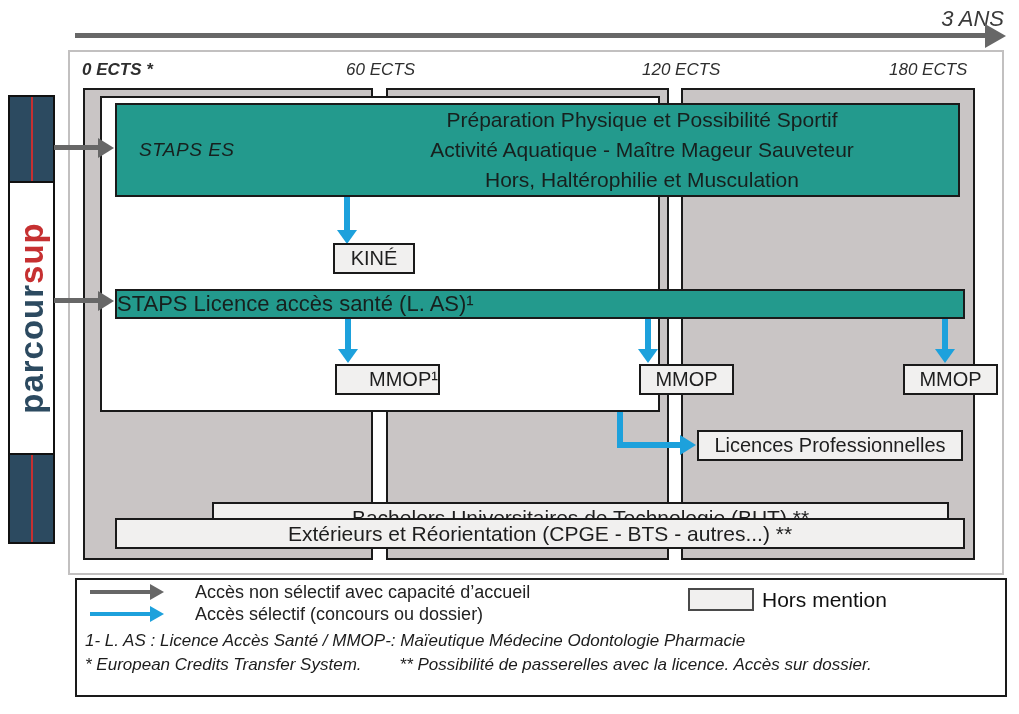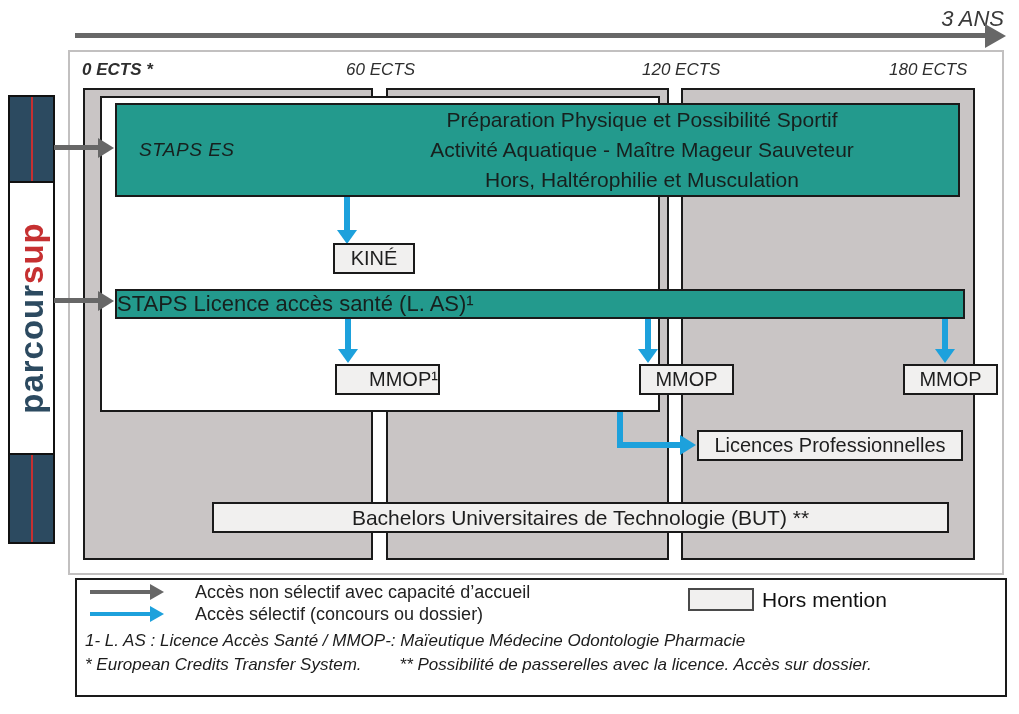--- a/index.html
+++ b/index.html
@@ -106,20 +106,21 @@
   <div class="abs mini" style="left:335px;top:364px;width:105px;height:31px;padding-left:32px;">MMOP¹</div>
   <div class="abs mini" style="left:639px;top:364px;width:95px;height:31px;">MMOP</div>
   <div class="abs mini" style="left:903px;top:364px;width:95px;height:31px;">MMOP</div>
 
   <div class="abs elbow-v" style="left:617px;top:412px;height:33px;"></div>
   <div class="abs harrow blue" style="left:617px;top:442px;width:63px;height:6px;"></div>
 
   <div class="abs mini" style="left:697px;top:430px;width:266px;height:31px;">Licences Professionnelles</div>
 
   <div class="abs mini wide" style="left:212px;top:473px;width:737px;height:31px;margin-top:29px;">Bachelors Universitaires de Technologie (BUT) **</div>
+  <div class="abs mini wide" style="left:115px;top:518px;width:850px;height:31px;">Extérieurs et Réorientation (CPGE - BTS - autres...) **</div>
 
   <div class="abs logo" style="left:8px;top:95px;width:47px;height:449px;">
     <div class="navy top">
       <div class="redline"></div>
     </div>
     <div class="logo-mid">
       <div class="logo-text">
         <span class="main">parcour</span><span class="accent">sup</span>
       </div>
     </div>

